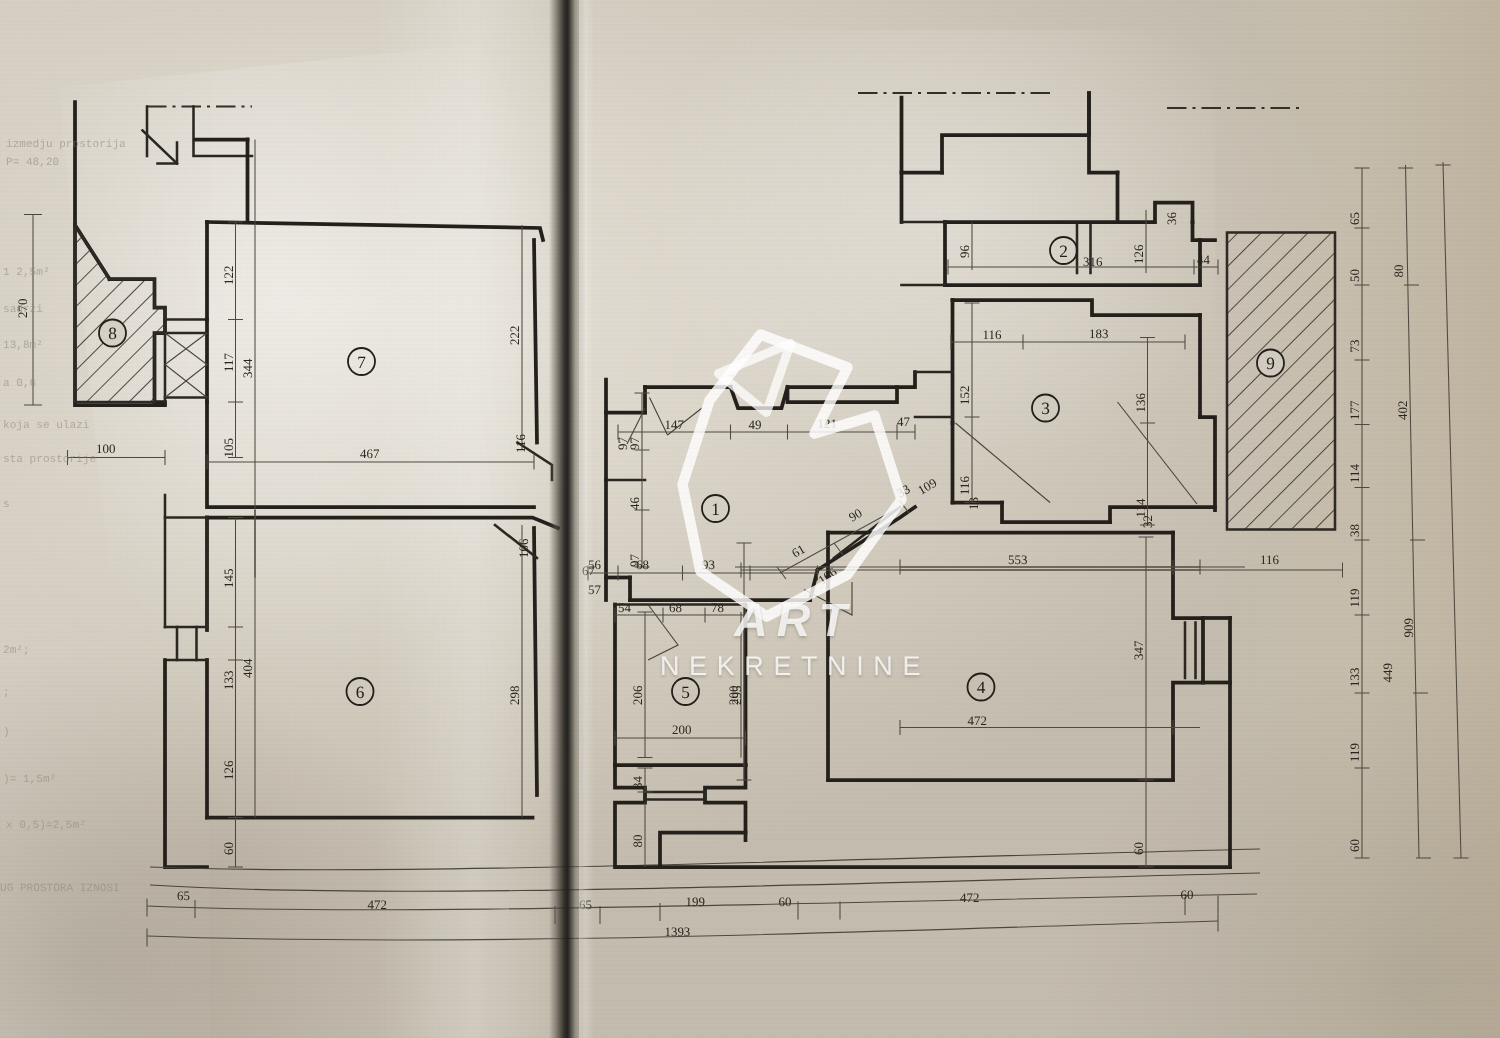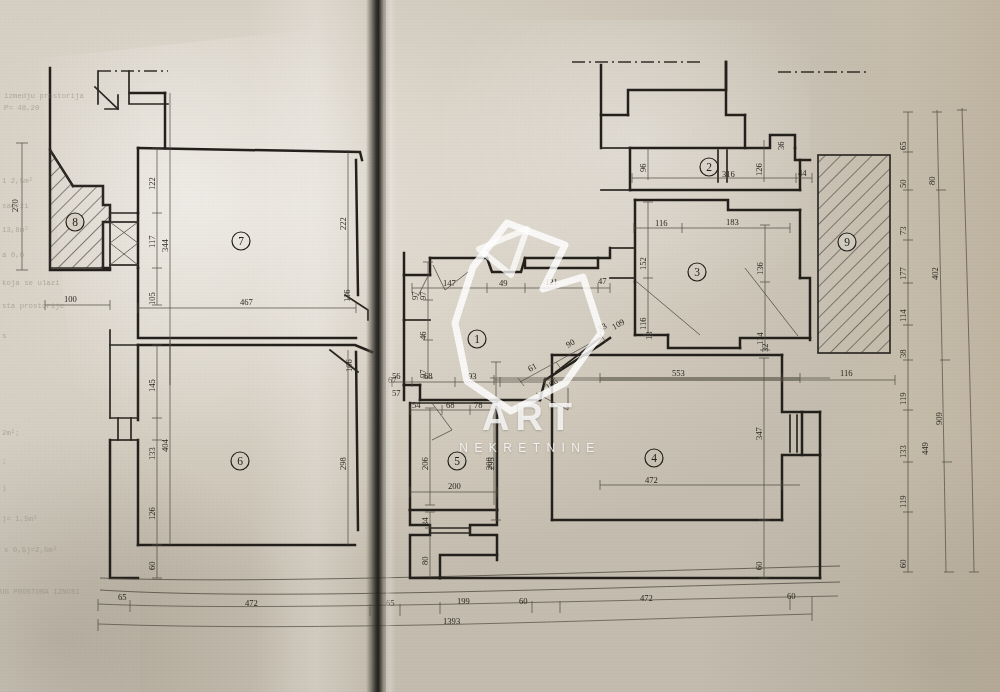--- a/index.html
+++ b/index.html
@@ -91,22 +91,22 @@
 
   
   .wm{position:absolute;left:415px;top:215px;width:230px;height:250px;pointer-events:none;}
   .wm svg{width:100%;height:100%;}
   .wm-txt{
     position:absolute;left:415px;top:398px;width:230px;
     text-align:center;color:rgba(255,255,255,.80);
     font-family:"Liberation Sans",sans-serif;
     text-shadow:0 1px 2px rgba(90,84,72,.30);
   }
-  .wm-art{font-size:38px;letter-spacing:6px;font-weight:700;line-height:1;}
-  .wm-nek{font-size:12px;letter-spacing:6.4px;margin-top:5px;}
+  .wm-art{font-size:31px;letter-spacing:6px;font-weight:700;line-height:1;font-style:italic;}
+  .wm-nek{font-size:18px;letter-spacing:6.4px;margin-top:5px;}
 
   .grain{
     position:absolute;inset:0;pointer-events:none;opacity:.16;
     background-image:
       repeating-linear-gradient(0deg,rgba(0,0,0,.05) 0 1px,rgba(255,255,255,0) 1px 3px),
       repeating-linear-gradient(90deg,rgba(0,0,0,.04) 0 1px,rgba(255,255,255,0) 1px 4px);
   }
 </style>
 </head>
 <body>

